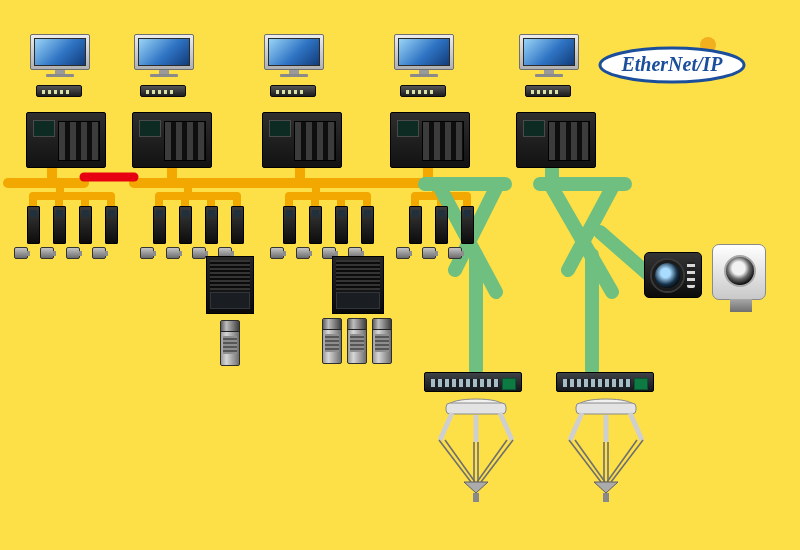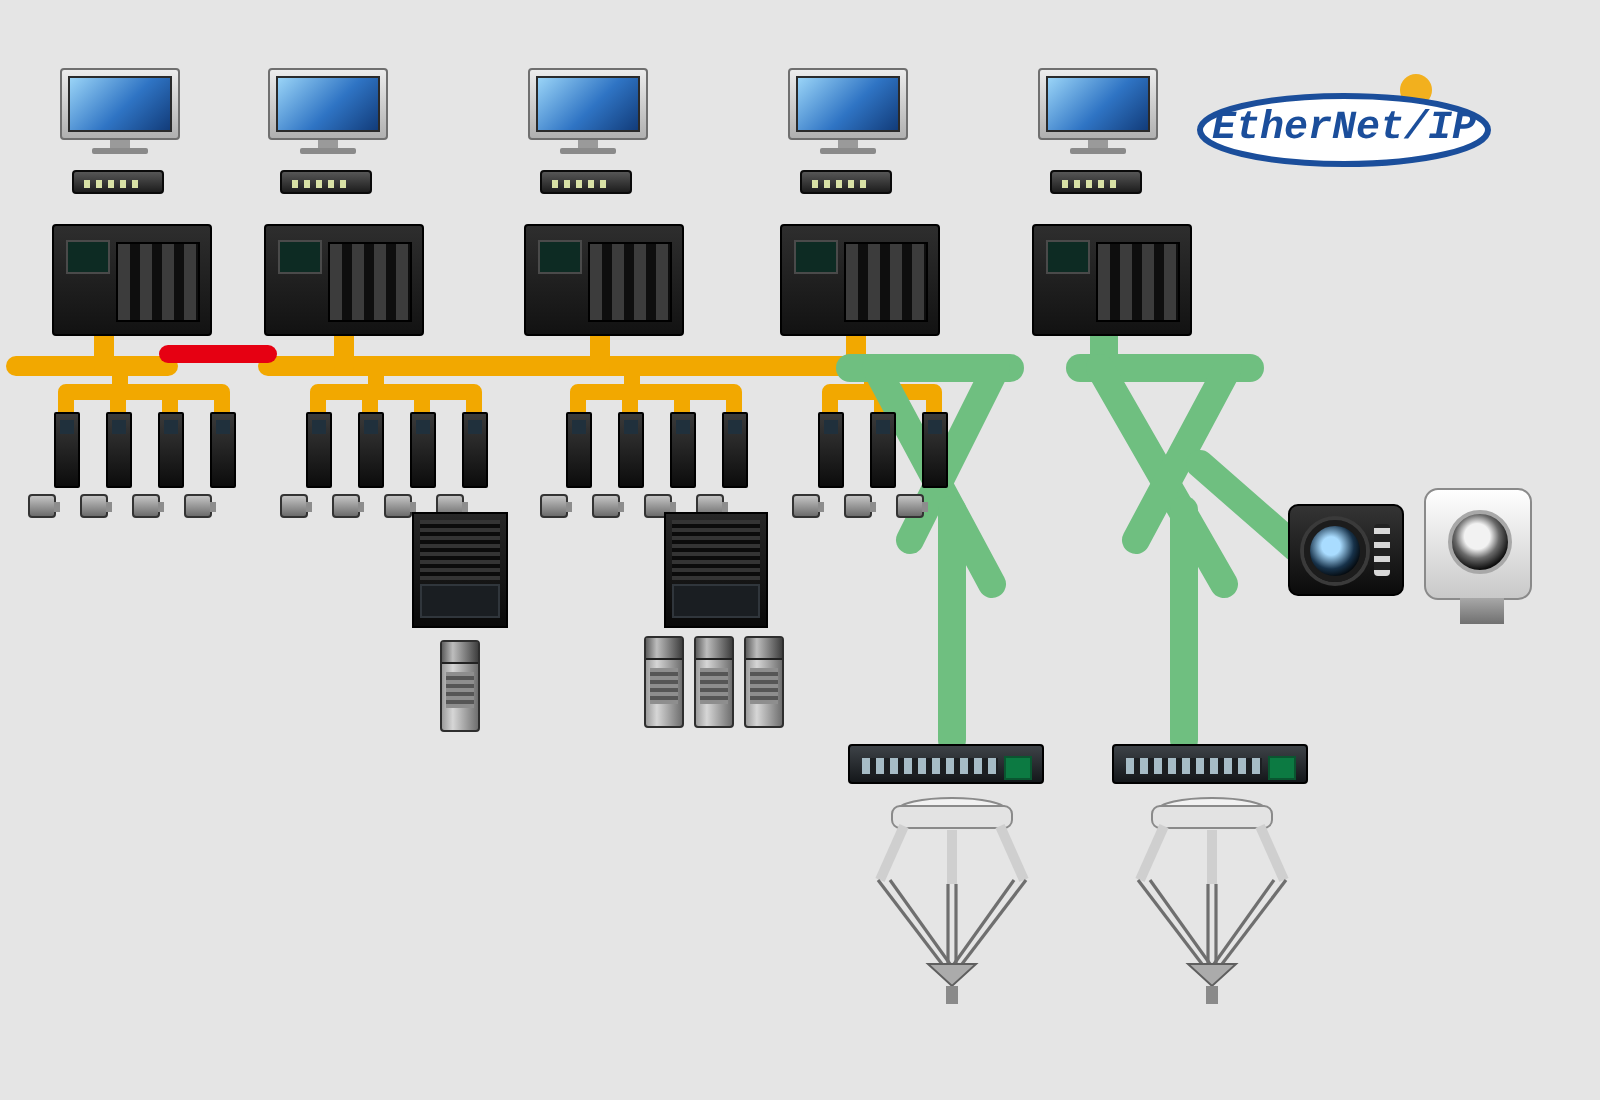--- a/index.html
+++ b/index.html
@@ -1,18 +1,18 @@
 <!DOCTYPE html>
 <html><head>
 <meta charset="utf-8">
 <style>
   *{margin:0;padding:0;box-sizing:border-box}
   html,body{background:#222}
-  #stage{position:relative;width:800px;height:550px;background:#e5e5e5;overflow:hidden;
-         font-family:Liberation Mono, monospace}
+  #stage{position:relative;width:800px;height:550px;background:#fde047;overflow:hidden;
+         font-family:Liberation Serif, serif}
   .dev{position:absolute}
   svg{display:block}
 
   
   .monitor{width:60px;height:46px}
   .mon-bezel{position:relative;width:60px;height:36px;background:linear-gradient(#ececec,#b0b0b0);
              border:1px solid #6f6f6f;border-radius:2px;padding:3px}
   .mon-screen{width:100%;height:100%;background:linear-gradient(135deg,#9ad4f7 0%,#2f74c4 55%,#123c7a 100%);
               border:1px solid #2a2a2a}
   .mon-stand{width:10px;height:4px;background:#9a9a9a;margin:0 auto}

